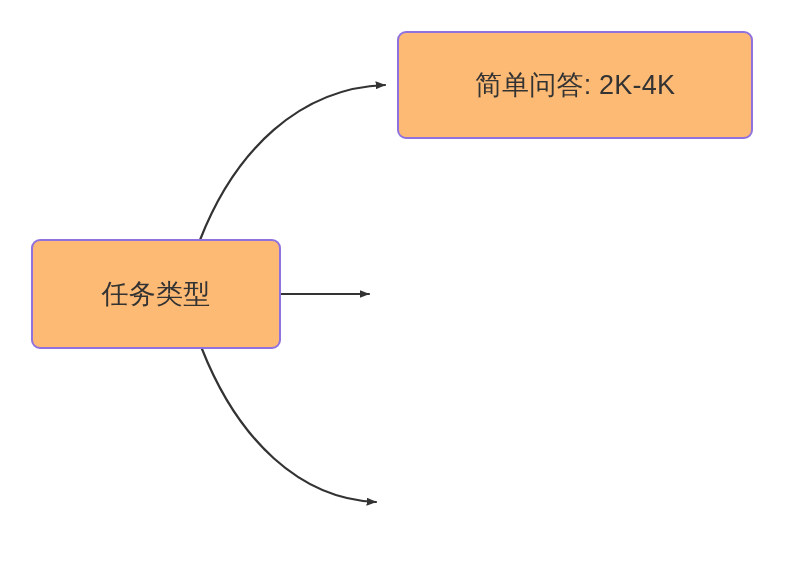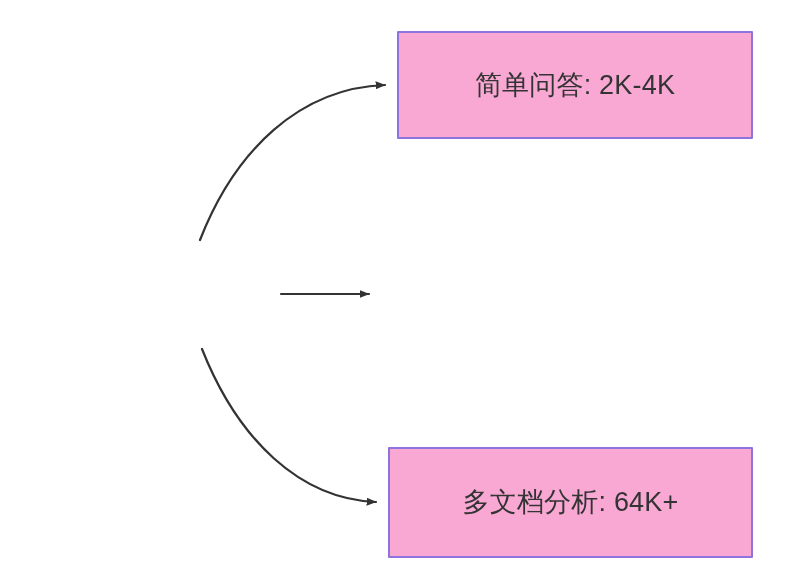--- a/index.html
+++ b/index.html
@@ -22,23 +22,23 @@
   #edge-layer {
     position: absolute;
     left: 0;
     top: 0;
     width: 787px;
     height: 572px;
   }
   .node {
     position: absolute;
     box-sizing: border-box;
-    background: #f9a8d4;
+    background: #fdba74;
     border: 2px solid #9072DE;
-    border-radius: 1px;
+    border-radius: 9px;
     display: flex;
     align-items: center;
     justify-content: center;
     z-index: 2;
   }
   .node-label {
     color: #333333;
     font-size: 27px;
     line-height: 1.2;
     letter-spacing: 0.2px;
@@ -86,23 +86,23 @@
       </marker>
     </defs>
 
     <path d="M 200 240 C 235 150 300 88 385 85" fill="none" stroke="#333333" stroke-width="2.2" stroke-linecap="round" marker-end="url(#arrowhead)"></path>
 
     <path d="M 281 294 L 369 294" fill="none" stroke="#333333" stroke-width="2.2" stroke-linecap="round" marker-end="url(#arrowhead)"></path>
 
     <path d="M 202 349 C 238 440 300 499 376 502" fill="none" stroke="#333333" stroke-width="2.2" stroke-linecap="round" marker-end="url(#arrowhead)"></path>
   </svg>
 
+  <div class="node" id="node-root">
+    <span class="node-label">任务类型</span>
+  </div>
 
   <div class="node" id="node-leaf-0">
     <span class="node-label">简单问答: 2K-4K</span>
   </div>
 
 
-  <div class="node" id="node-leaf-2">
-    <span class="node-label">多文档分析: 64K+</span>
-  </div>
 
 </div>
 
 </body></html>

